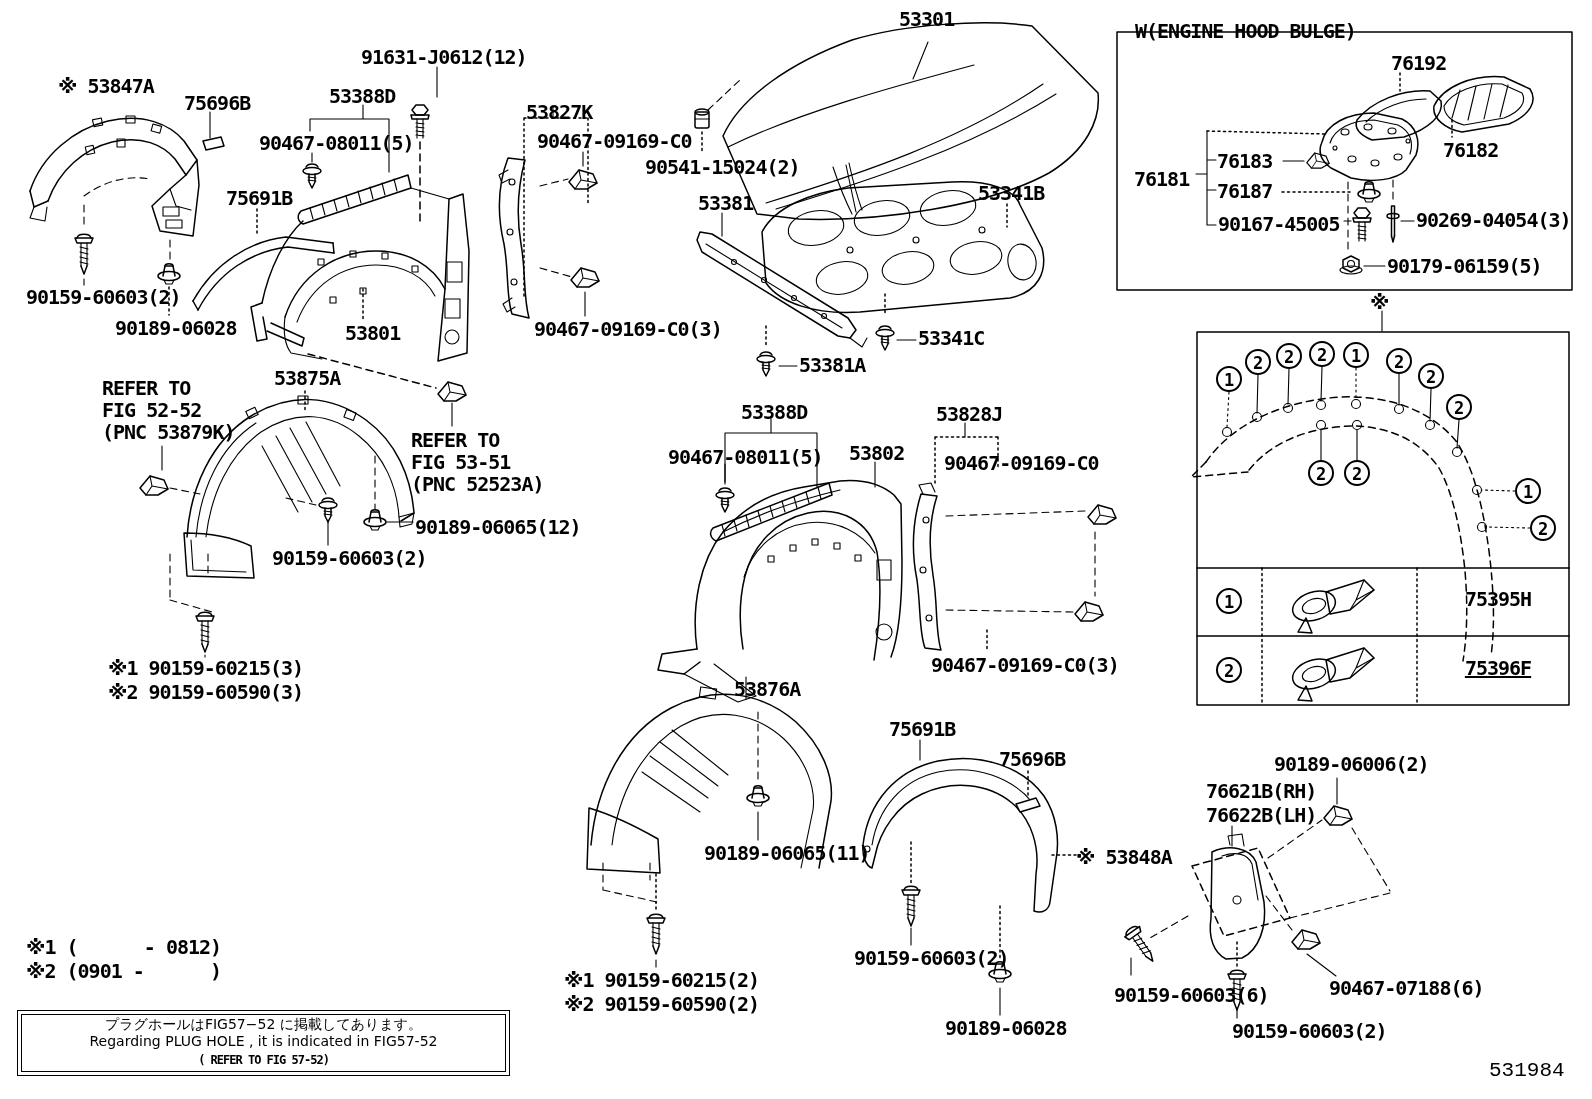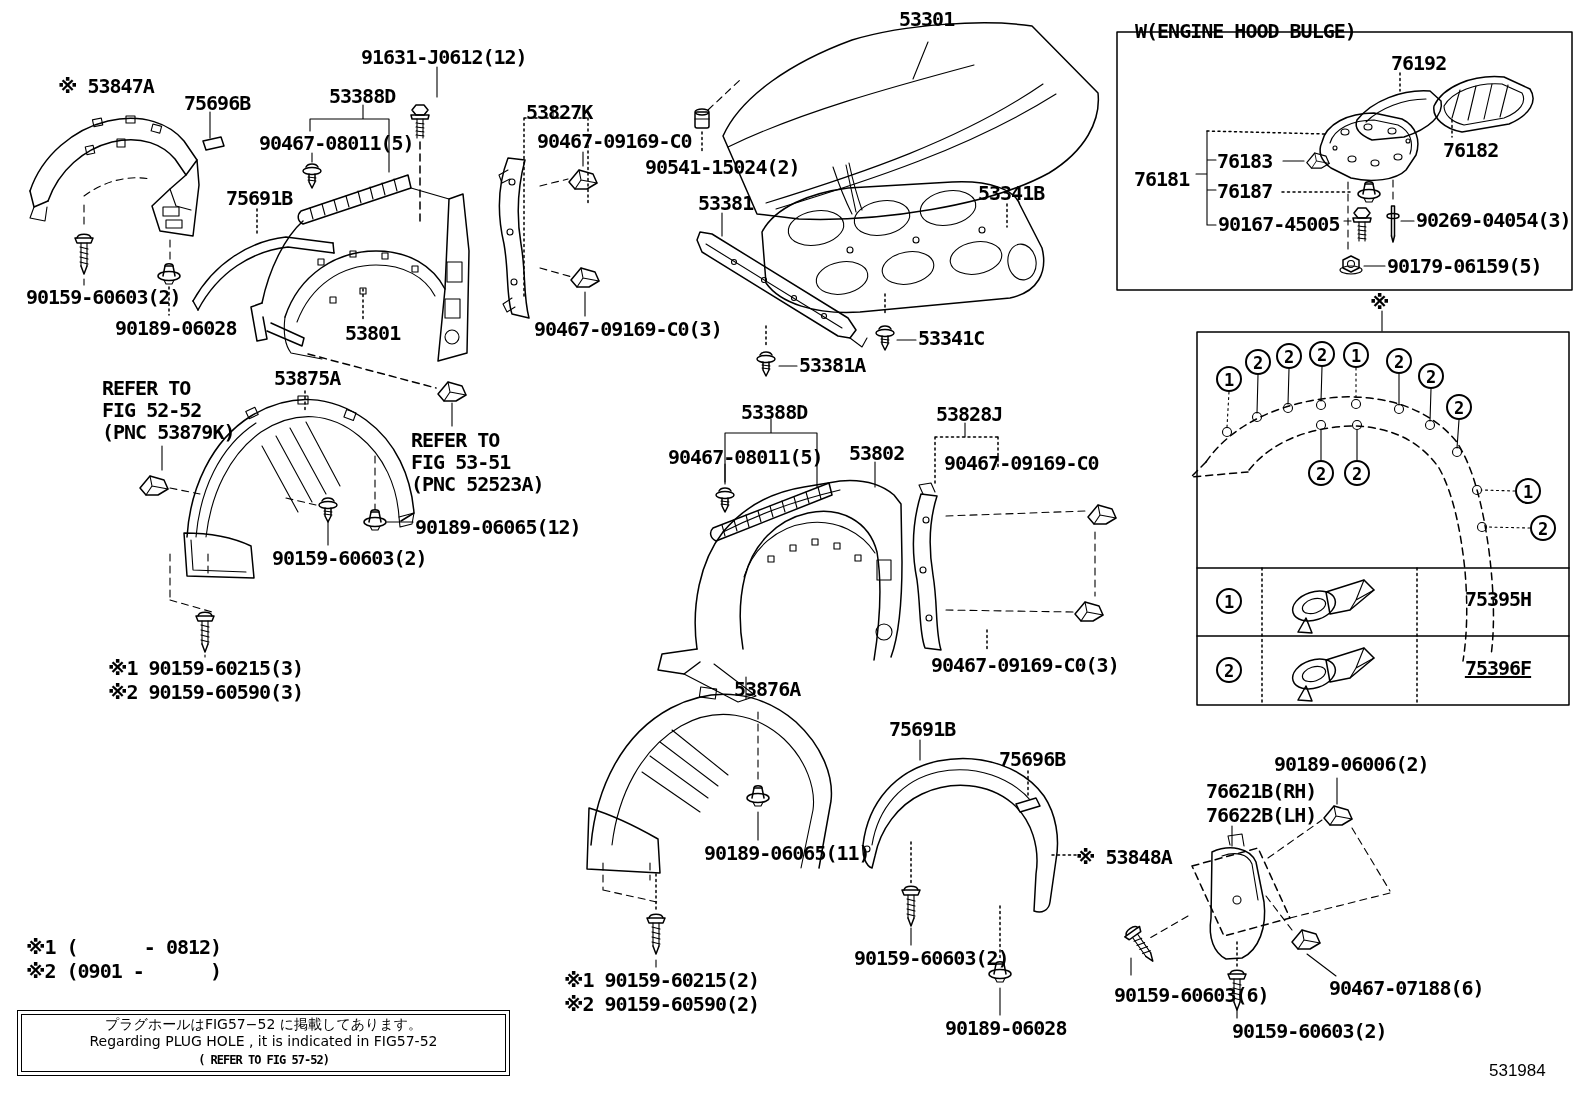--- a/index.html
+++ b/index.html
@@ -2,21 +2,21 @@
 <html><head>
 <meta charset="utf-8">
 <style>
   html,body{margin:0;padding:0;background:#fff;}
   #stage{position:relative;width:1592px;height:1099px;background:#fff;overflow:hidden;
          font-family:"DejaVu Sans Mono","DejaVu Sans",monospace;}
   #art-svg{position:absolute;left:0;top:0;}
   .lbl{position:absolute;font-family:"DejaVu Sans Mono","DejaVu Sans",monospace;
        font-weight:bold;font-size:20px;line-height:22px;letter-spacing:-1px;
        white-space:pre;color:#000;}
-  .plain{font-family:Liberation Sans, sans-serif;font-weight:normal;font-size:17px;letter-spacing:0;}
+  .plain{font-family:Liberation Mono, monospace;font-weight:normal;font-size:21px;letter-spacing:0;}
   .callout{position:absolute;width:26px;height:26px;border:2px solid #000;border-radius:50%;
            text-align:center;line-height:24px;font-size:17px;font-weight:bold;
            font-family:"DejaVu Sans Mono","DejaVu Sans",monospace;background:#fff;box-sizing:border-box;}
   .tbl-part{position:absolute;width:150px;text-align:center;font-weight:bold;font-size:20px;
             letter-spacing:-1px;font-family:"DejaVu Sans Mono","DejaVu Sans",monospace;}
   #notebox{position:absolute;left:17px;top:1010px;width:493px;height:66px;border:1.5px solid #000;box-sizing:border-box;}
   #notebox-inner{position:absolute;left:3px;top:3px;right:3px;bottom:3px;border:1.5px solid #000;
                  display:flex;flex-direction:column;justify-content:center;align-items:center;}
   .nb-jp,.nb-en{font-family:"DejaVu Sans",sans-serif;font-size:14px;line-height:17px;white-space:pre;}
   .nb-ref{font-family:"DejaVu Sans Mono","DejaVu Sans",monospace;font-weight:bold;font-size:12px;

